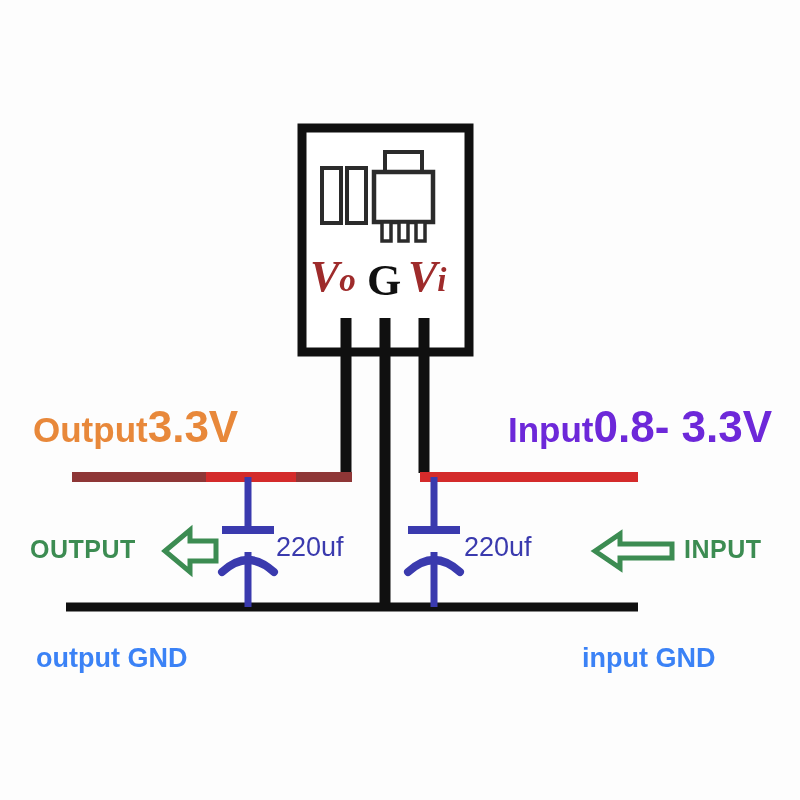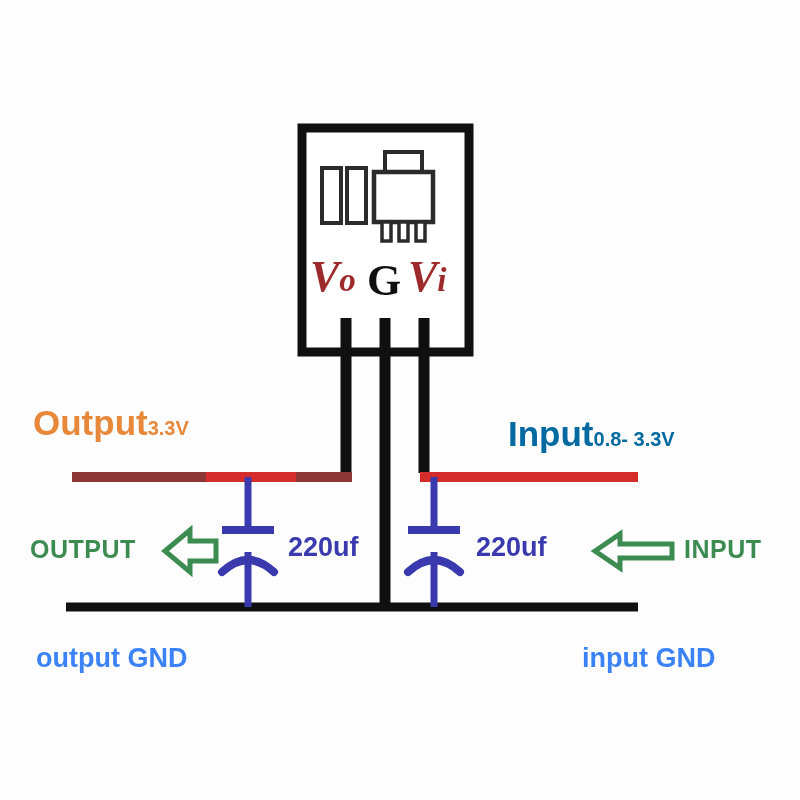--- a/index.html
+++ b/index.html
@@ -34,33 +34,32 @@
   }
   
   .rail-caption {
     font-weight: bold;
     letter-spacing: 0px;
   }
   .rail-caption .big {
     font-size: 35px;
   }
   .rail-caption .volt {
-    font-size: 20px;
+    font-size: 44px;
   }
   
   .flow-label {
     font-weight: bold;
     font-size: 25px;
     letter-spacing: 0.5px;
   }
   
   .cap-value {
-    font-weight: bold;
+    font-weight: normal;
     font-size: 27px;
-    margin-left: 12px;
   }
   
   .gnd-caption {
     font-weight: bold;
     font-size: 27px;
     color: #3b82f6;
   }
   
   .pin-name {
     font-family: "Liberation Serif", "DejaVu Serif", serif;
@@ -118,21 +117,21 @@
     <path d="M 165 551 L 190 530 L 190 541 L 216 541 L 216 561 L 190 561 L 190 572 Z" fill="none" stroke="#3C8C52" stroke-width="5" stroke-linejoin="miter"></path>
 
     <path d="M 595 551 L 620 534 L 620 544 L 672 544 L 672 558 L 620 558 L 620 568 Z" fill="none" stroke="#3C8C52" stroke-width="5" stroke-linejoin="miter"></path>
 
   </svg>
 
   <div class="lbl rail-caption" style="left:33px; top:405px; color:#E8883A;">
     <span class="big">Output</span><span class="volt">3.3V</span>
   </div>
 
-  <div class="lbl rail-caption" style="left:508px; top:405px; color:#0369a1;margin-top:11px;">
+  <div class="lbl rail-caption" style="left:508px; top:405px; color:#6d28d9;">
     <span class="big">Input</span><span class="volt">0.8- 3.3V</span>
   </div>
 
   <div class="lbl flow-label" style="left:30px; top:537px; color:#3C8C52;">OUTPUT</div>
 
   <div class="lbl flow-label" style="left:684px; top:537px; color:#3C8C52;">INPUT</div>
 
   <div class="lbl cap-value" style="left:276px; top:534px; color:#3A3AAE;">220uf</div>
 
   <div class="lbl cap-value" style="left:464px; top:534px; color:#3A3AAE;">220uf</div>

